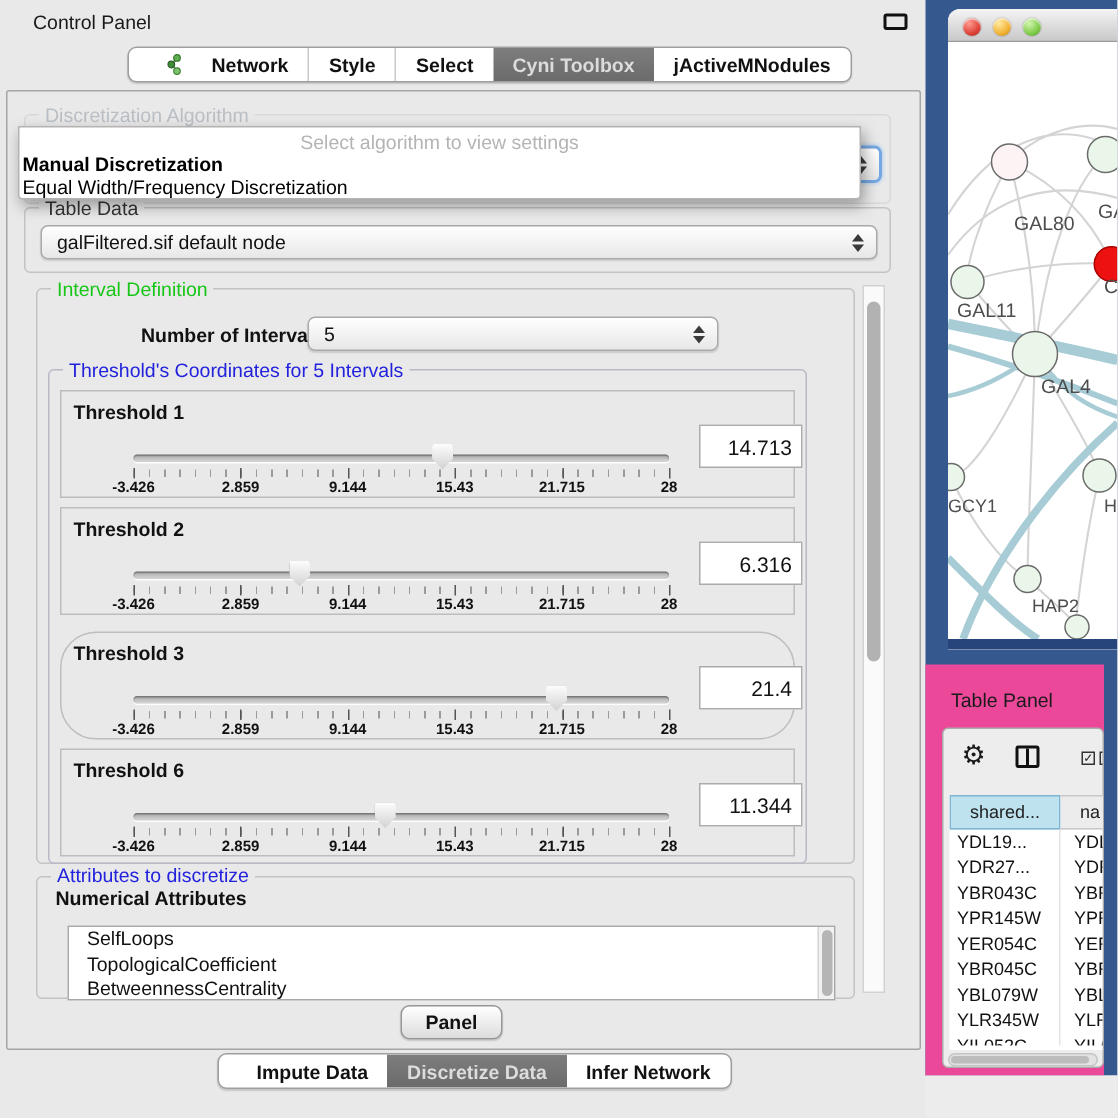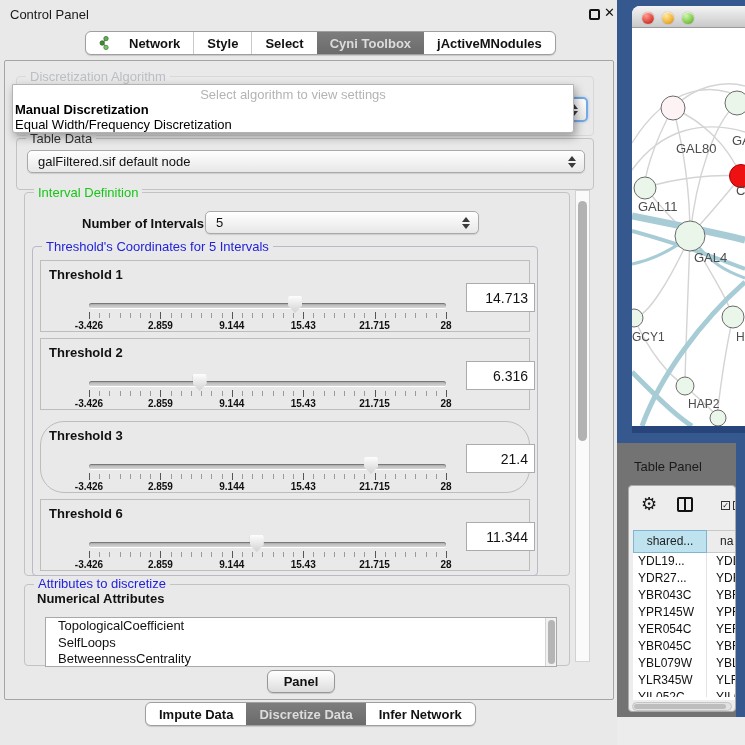--- a/index.html
+++ b/index.html
@@ -1,19 +1,19 @@
 <!DOCTYPE html>
 <html><head>
 <meta charset="utf-8">
 <style>
   * { margin:0; padding:0; box-sizing:border-box; }
   html,body { width:745px; height:745px; }
   body { font-family:"Liberation Sans","DejaVu Sans",sans-serif; background:#ececec; position:relative; overflow:hidden; }
   #root { position:absolute; inset:0; width:745px; height:745px; }
-  .abs { position:absolute; }
+  .abs { position:absolute;padding-left:12px; }
 
   
   .cp { left:0; top:0; width:617px; height:745px; background:#e9e9e9; }
   .cp-titlebar { left:0; top:0; width:617px; height:28px; }
   .cp-title { left:10px; top:7px; font-size:13px; color:#1a1a1a; }
   .float-icon { left:589px; top:9px; width:11px; height:11px; border:2px solid #111; border-radius:2px; }
   .close-icon { left:604px; top:5px; font-size:13px; font-weight:bold; color:#111; cursor:pointer; }
 
   .tabbar { display:flex; align-items:stretch; height:24px; background:#fff; border:1px solid #9f9f9f; border-radius:6px; overflow:hidden; box-shadow:0 1px 1px rgba(0,0,0,.15); }
   .tab { display:flex; align-items:center; gap:5px; padding:0 13px; font-size:13px; font-weight:bold; color:#111; border-left:1px solid #c9c9c9; cursor:pointer; white-space:nowrap; }
@@ -74,21 +74,21 @@
   .net-window { left:632px; top:6px; width:113px; height:427px; border-radius:8px 0 0 0; overflow:hidden; background:#fff; }
   .nw-titlebar { position:absolute; left:0; top:0; right:0; height:22px; background:linear-gradient(#f4f4f4,#c9c9c9); border-bottom:1px solid #9a9a9a; }
   .light { position:absolute; top:5.5px; width:12px; height:12px; border-radius:50%; box-shadow:inset 0 1px 1px rgba(255,255,255,.7),0 0 1px rgba(0,0,0,.5); }
   .light.red { left:10px; background:radial-gradient(circle at 35% 30%,#ff9a90,#dd4338 60%,#a82a20); }
   .light.yellow { left:30px; background:radial-gradient(circle at 35% 30%,#ffe9a0,#f2b234 60%,#c07f0a); }
   .light.green { left:50px; background:radial-gradient(circle at 35% 30%,#d2f5ae,#7fcb4a 60%,#4c9a1e); }
   .nw-canvas { position:absolute; left:0; top:22px; width:113px; height:398px; background:#fff; }
   .nw-bottom { position:absolute; left:0; top:420px; right:0; height:7px; background:#27457a; }
 
   
-  .tp { left:617px; top:443px; width:119px; height:274px; background:#737373; }
+  .tp { left:617px; top:443px; width:119px; height:274px; background:#ec4899; }
   .tp-title { position:absolute; left:17px; top:16px; font-size:13px; color:#1a1a1a; }
   .tp-box { position:absolute; left:11px; top:42px; width:108px; height:227px; background:#ededed; border:1px solid #ababab; border-radius:4px; overflow:hidden; }
   .gear { position:absolute; left:12px; top:7px; font-size:18px; color:#1a1a1a; cursor:pointer; }
   .colicon { position:absolute; left:48px; top:11px; width:16px; height:15px; border:2px solid #111; border-radius:2px; cursor:pointer; }
   .colicon:before { content:""; position:absolute; left:5px; top:0; bottom:0; width:2px; background:#111; }
   .cbx { position:absolute; top:15px; width:9px; height:9px; border:1.5px solid #333; font-size:8px; line-height:8px; text-align:center; color:#222; cursor:pointer; }
   .tp-table { position:absolute; left:4px; top:44px; width:104px; height:170px; background:#fff; overflow:hidden; font-size:12px; }
   .tp-hrow { display:flex; height:23px; }
   .tp-h1 { width:74px; background:#bfe2ef; border:1px solid #7fb4d2; text-align:center; line-height:21px; color:#222; }
   .tp-h2 { flex:1; background:#ececec; border:1px solid #c8c8c8; border-left:none; padding-left:13px; line-height:21px; color:#222; overflow:hidden; }
@@ -151,21 +151,21 @@
     <div class="combo focus-combo" style="left:26px; top:97px; width:562px; height:25px; z-index:1;">
       <span class="stepper"></span>
     </div>
 
     <div class="abs popup">
       <div class="popup-hint">Select algorithm to view settings</div>
       <div class="popup-opt1">Manual Discretization</div>
       <div class="popup-opt2">Equal Width/Frequency Discretization</div>
     </div>
 
-    <div class="group" style="left:16px; top:138px; width:578px; height:52px;">
+    <div class="group" style="left:16px; top:138px; width:578px; height:44px;">
       <span class="group-label gl-dark">Table Data</span>
       <div class="combo" style="left:10px; top:11px; width:558px; height:23px;">
         <span class="ctext">galFiltered.sif default node</span>
         <span class="stepper"></span>
       </div>
     </div>
 
     <div class="group" style="left:24px; top:192px; width:546px; height:384px;">
       <span class="group-label gl-green">Interval Definition</span>
     </div>
@@ -268,22 +268,22 @@
     </div>
 
     <div class="abs vscroll">
       <div class="vthumb"></div>
     </div>
 
     <div class="group" style="left:24px; top:584px; width:546px; height:82px;">
       <span class="group-label gl-blue" style="top:-9px;">Attributes to discretize</span>
       <span class="attr-title" style="left:12px; top:6px;">Numerical Attributes</span>
       <div class="attr-list">
+        <div class="attr-item">SelfLoops</div>
         <div class="attr-item">TopologicalCoefficient</div>
-        <div class="attr-item">SelfLoops</div>
         <div class="attr-item">BetweennessCentrality</div>
         <div class="list-scroll">
             <div class="list-thumb"></div>
           </div>
       </div>
     </div>
 
     <button class="btn" style="left:267px; top:670px; width:68px; height:23px;">Panel</button>
 
     <div class="abs tabbar" style="left:145px; top:702px;">

